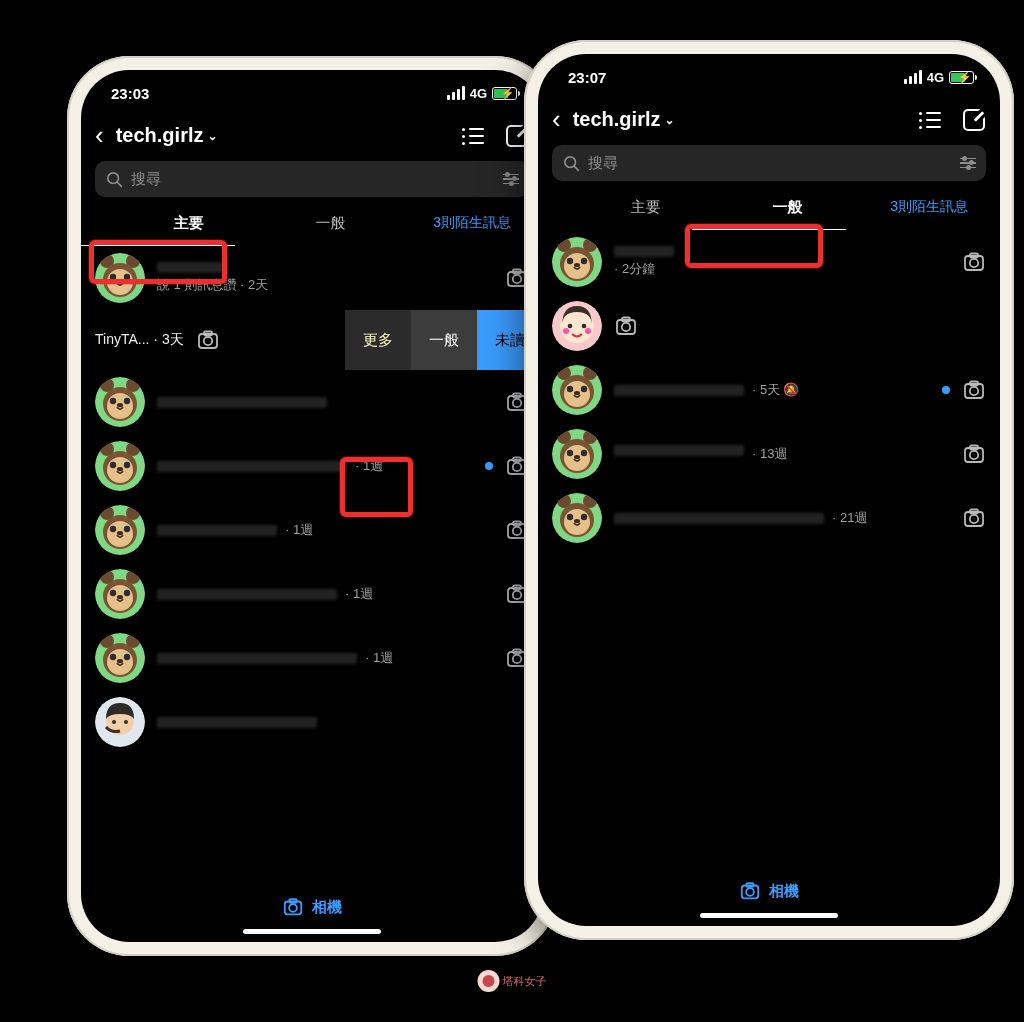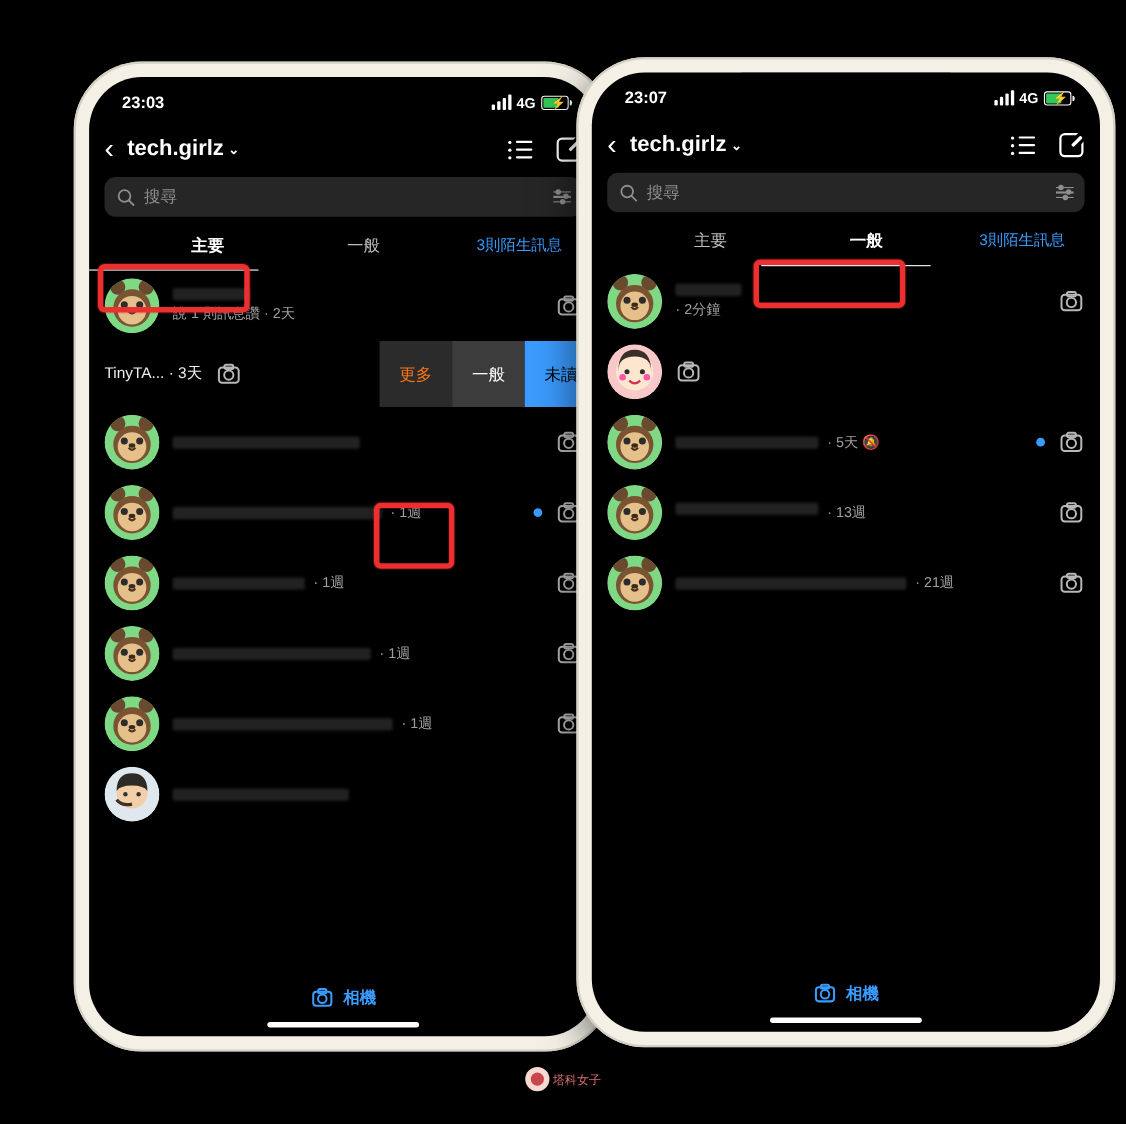--- a/index.html
+++ b/index.html
@@ -1,20 +1,20 @@
 <!DOCTYPE html>
 <html><head>
 <meta charset="utf-8">
 <style>
   * { margin:0; padding:0; box-sizing:border-box; font-family: -apple-system, "Helvetica Neue", Arial, "PingFang TC", "Microsoft JhengHei", sans-serif; -webkit-font-smoothing:antialiased; }
   body { width:1024px; height:1022px; background:#000; position:relative; overflow:hidden; }
 
   .phonewrap { position:absolute; width:490px; height:900px; }
   .phone-left  { left:67px;  top:56px; }
-  .phone-right { left:524px; top:52px; }
+  .phone-right { left:524px; top:40px; }
 
   .phone-frame {
     position:absolute; inset:0;
     border-radius:62px;
     background:#f4f0e6;
     box-shadow:0 10px 40px rgba(0,0,0,.55), inset 0 0 0 2px #d4d0c2;
   }
   .phone-screen {
     position:absolute; left:14px; right:14px; top:14px; bottom:14px;
     background:#000; border-radius:48px; overflow:hidden;
@@ -78,21 +78,21 @@
   .rowtext{ flex:1; display:flex; flex-direction:column; gap:3px; }
   .nameblur{ height:11px; background:#222; border-radius:2px; filter:blur(1.5px);}
   .line2{ color:#9f9f9f; font-size:13px; display:flex; align-items:center; gap:5px;}
   .camicon{ width:24px; height:24px; color:#b8b8b8; }
   .camicon svg{width:100%;height:100%;display:block;}
   .unbadge{ width:8px; height:8px; background:#3b9cff; border-radius:50%; }
 
   
   .swipe-actions{ position:absolute; right:0; top:0; bottom:0; display:flex; align-items:stretch; }
   .swipe-actions .act{ width:66px; display:flex; align-items:center; justify-content:center; font-size:15px; }
-  .act-more{ background:#2b2b2b; color:#f97316;}
+  .act-more{ background:#2b2b2b; color:#fef9c3;}
   .act-general{ background:#3c3c3c; color:#fff;}
   .act-unread{ background:#3b9cff; color:#000000;}
   .rowinner{ display:flex; align-items:center; gap:12px; flex:1; transition:none; }
 
   
   .bottom{ position:absolute; left:0; right:0; bottom:0; height:70px; display:flex; align-items:center; justify-content:center; gap:8px; color:#3b9cff; font-size:15px; font-weight:600;}
   .bottombar{ position:absolute; bottom:8px; left:50%; transform:translateX(-50%); width:138px; height:5px; border-radius:3px; background:#fff;}
 
   
   .redbox{ position:absolute; border:5px solid #ec2f2f; border-radius:6px; z-index:6; box-shadow:0 0 0 1px rgba(236,47,47,.3);}

